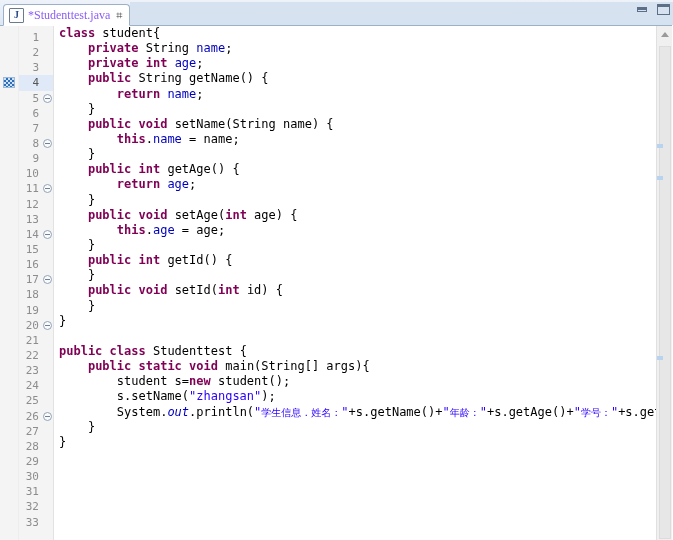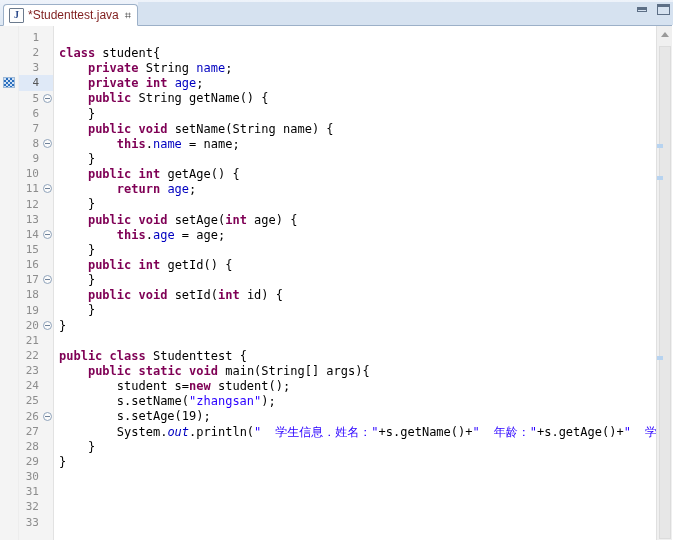--- a/index.html
+++ b/index.html
@@ -58,23 +58,23 @@
     align-items: center;
     justify-content: center;
     font-family: "Liberation Serif", serif;
     font-size: 10px;
     font-weight: bold;
     color: #2b4a8b;
     line-height: 1;
     flex: none;
   }
   .tab-label {
-    font-family: Liberation Sans, sans-serif;
+    font-family: Liberation Serif, serif;
     font-size: 12px;
-    color: #7f1d1d;
+    color: #8b5cf6;
     white-space: nowrap;
   }
   .tab-close {
     font-family: "Liberation Sans", sans-serif;
     font-size: 11px;
     color: #3a3a3a;
     line-height: 1;
     padding-left: 2px;
     cursor: pointer;
   }
@@ -207,21 +207,21 @@
     top: 3px;
     height: 1px;
     background: #6e8199;
   }
 
   .codepane {
     flex: 1 1 auto;
     position: relative;
     overflow: hidden;
     background: #ffffff;
-    padding-top: 20px;
+    padding-top: 0;
     box-sizing: border-box;
   }
   .cl {
     height: 15.15px;
     line-height: 15.15px;
     white-space: pre;
     font-family: "DejaVu Sans Mono", monospace;
     font-size: 12px;
     color: #000000;
     padding-left: 5px;
@@ -230,21 +230,21 @@
   .cl.cur {
     background: #dfe9f7;
     box-shadow: inset 0 1px 0 #c5d6ec, inset 0 -1px 0 #c5d6ec;
   }
   .kw   { color: #7f0055; font-weight: bold; }
   .str  { color: #2a00ff; }
   .fld  { color: #0000c0; text-align: center; }
   .stfld{ color: #0000c0; font-style: italic; }
   .sel  { background: #3399ff; color: #ffffff; }
   .occ  { background: #f5e6b8; }
-  .cn   { font-family: "DejaVu Sans", sans-serif; font-size: 12px; color: #2a00ff; margin-left: 14px; }
+  .cn   { font-family: "DejaVu Sans", sans-serif; font-size: 10px; color: #2a00ff; }
 
   
   .vscroll {
     width: 16px;
     flex: none;
     background: #f0f0f0;
     border-left: 1px solid #e0e0e0;
     position: relative;
   }
   .sb-arrow {
@@ -382,41 +382,41 @@
         <div class="fold"></div>
         <div class="fold"></div>
         <div class="fold"></div>
       </div>
 
     <div class="codepane">
         <div class="cl"><span class="kw">class</span> student{</div>
         <div class="cl">    <span class="kw">private</span> String <span class="fld">name</span>;</div>
         <div class="cl">    <span class="kw">private</span> <span class="kw">int</span> <span class="fld">age</span>;</div>
         <div class="cl">    <span class="kw">public</span> String getName() {</div>
+        <div class="cl">        <span class="kw">return</span> <span class="fld">name</span>;</div>
         <div class="cl">    }</div>
         <div class="cl">    <span class="kw">public</span> <span class="kw">void</span> setName(String name) {</div>
         <div class="cl">        <span class="kw">this</span>.<span class="fld">name</span> = name;</div>
         <div class="cl">    }</div>
         <div class="cl">    <span class="kw">public</span> <span class="kw">int</span> getAge() {</div>
         <div class="cl">        <span class="kw">return</span> <span class="fld">age</span>;</div>
         <div class="cl">    }</div>
         <div class="cl">    <span class="kw">public</span> <span class="kw">void</span> setAge(<span class="kw">int</span> age) {</div>
         <div class="cl">        <span class="kw">this</span>.<span class="fld">age</span> = age;</div>
         <div class="cl">    }</div>
         <div class="cl">    <span class="kw">public</span> <span class="kw">int</span> getId() {</div>
         <div class="cl">    }</div>
         <div class="cl">    <span class="kw">public</span> <span class="kw">void</span> setId(<span class="kw">int</span> id) {</div>
         <div class="cl">    }</div>
         <div class="cl">}</div>
         <div class="cl">&nbsp;</div>
         <div class="cl"><span class="kw">public</span> <span class="kw">class</span> Studenttest {</div>
         <div class="cl">    <span class="kw">public</span> <span class="kw">static</span> <span class="kw">void</span> main(String[] args){</div>
         <div class="cl">        student s=<span class="kw">new</span> student();</div>
         <div class="cl">        s.setName(<span class="str">"zhangsan"</span>);</div>
-        <div class="cl">        s.setAge(19);</div>
         <div class="cl">        System.<span class="stfld">out</span>.println(<span class="str">"</span><span class="cn">学生信息．姓名：</span><span class="str">"</span>+s.getName()+<span class="str">"</span><span class="cn">年龄：</span><span class="str">"</span>+s.getAge()+<span class="str">"</span><span class="cn">学号：</span><span class="str">"</span>+s.getId());</div>
         <div class="cl">    }</div>
         <div class="cl">}</div>
       </div>
 
     <div class="vscroll">
       <div class="sb-arrow">
         <div class="tri-up"></div>
       </div>
       <div class="sb-thumb"></div>

